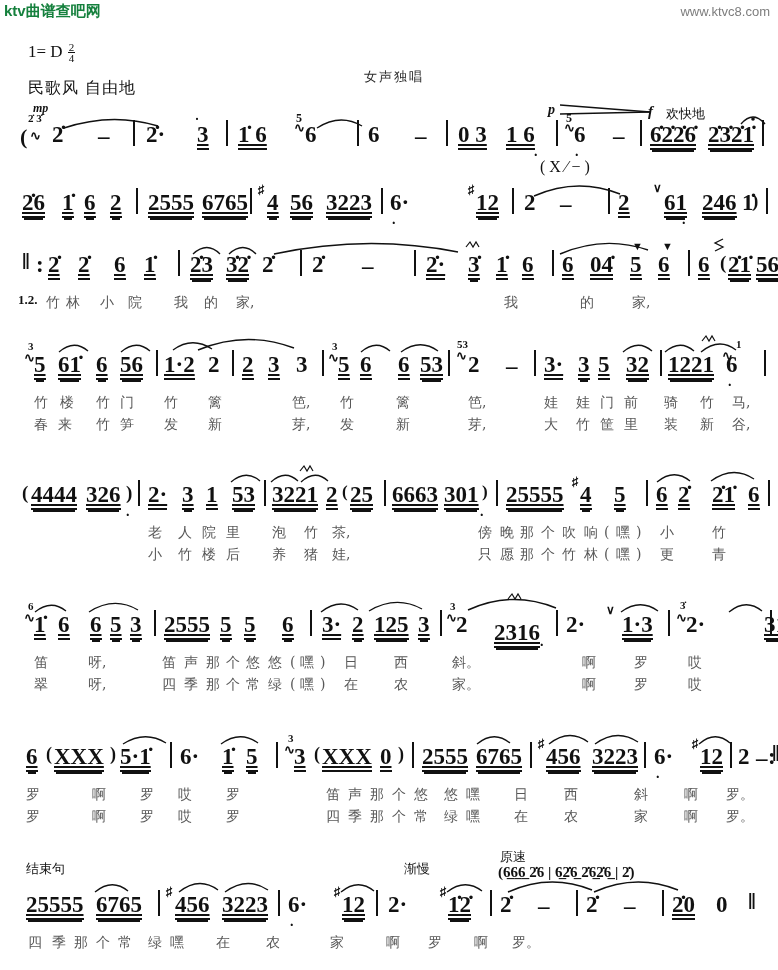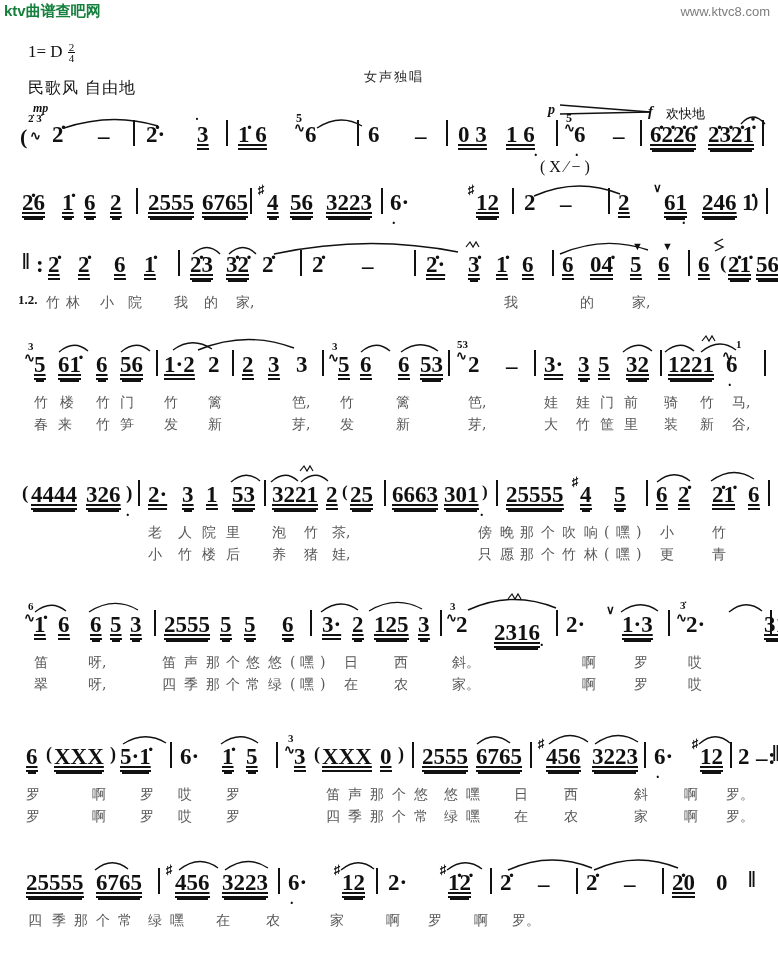--- a/index.html
+++ b/index.html
@@ -680,20 +680,26 @@
         <span style="left:466px;">嘿</span>
       <span style="left:514px;">在</span>
         <span style="left:564px;">农</span>
       <span style="left:634px;">家</span>
         <span style="left:684px;">啊</span>
         <span style="left:726px;">罗。</span>
     </div>
   </div>
 
   <div class="row" style="top:866px;">
+    <div style="position:relative;height:22px;">
+      <span class="finehint" style="left:26px;top:-6px;">结束句</span>
+      <span class="finehint" style="left:404px;top:-6px;">渐慢</span>
+      <span class="finehint" style="left:500px;top:-18px;">原速</span>
+      <span style="position:absolute;left:498px;top:-2px;font-family:'Liberation Serif',serif;font-size:15px;font-weight:bold;">(6̲6̲6̲ 2̇6 | 6̲2̇6̲ 2̇6̲2̇6̲ | 2̇)</span>
+    </div>
     <div class="notes">
       <span class="n" style="left:26px;top:4px;"><u class="u2">25555</u></span>
       <span class="n" style="left:96px;top:4px;"><u class="u2">6765</u></span>
       <span class="n" style="left:158px;top:2px;"><i class="barline"></i></span>
       <span class="n" style="left:166px;top:-4px;font-size:13px;">♯</span>
       <span class="n" style="left:175px;top:4px;"><u class="u2">456</u></span>
       <span class="n" style="left:222px;top:4px;"><u class="u2">3223</u></span>
       <span class="n" style="left:278px;top:2px;"><i class="barline"></i></span>
       <span class="n" style="left:288px;top:4px;">6·</span>
       <span class="n" style="left:290px;top:26px;font-size:14px;">.</span>

